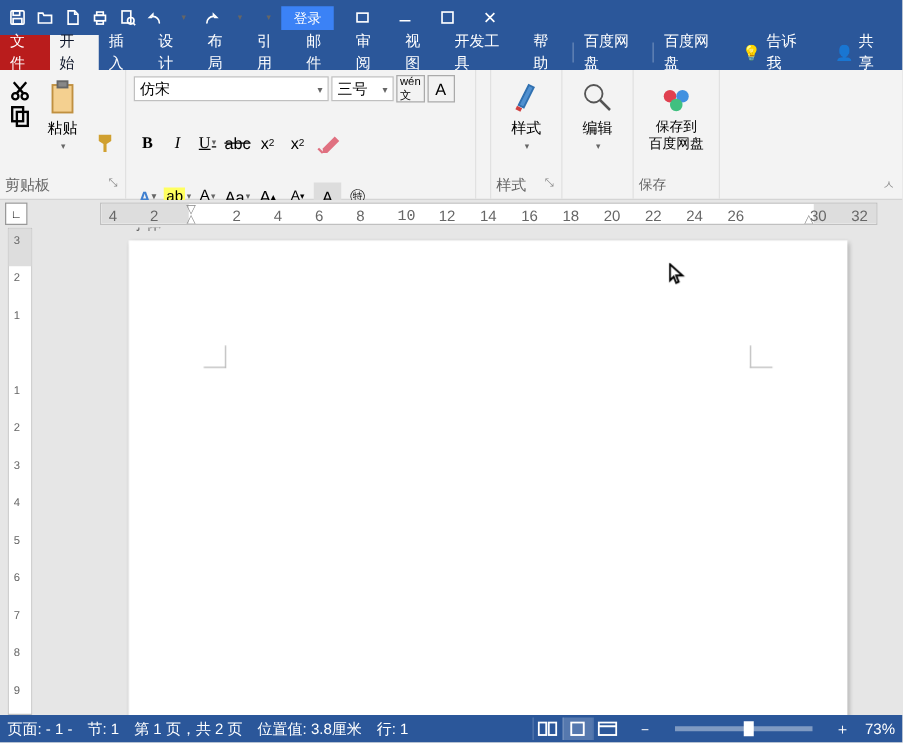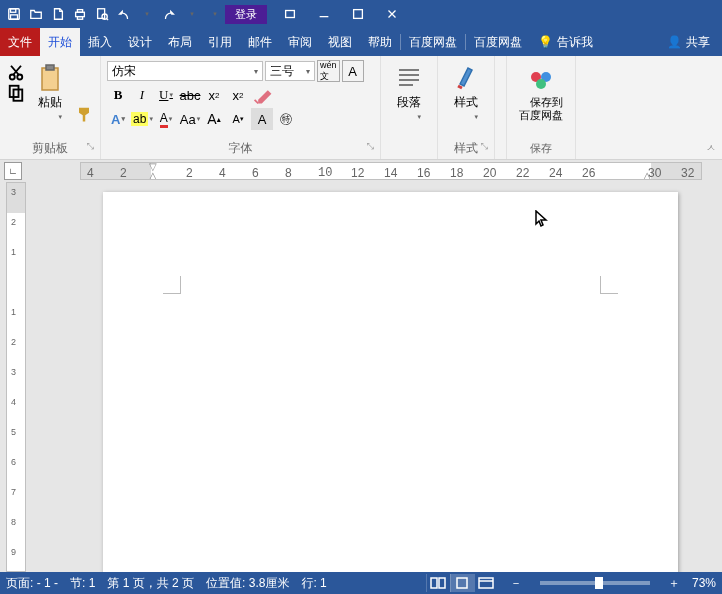--- a/index.html
+++ b/index.html
@@ -2,41 +2,41 @@
 <html><head>
 <meta charset="utf-8">
 <style>
 *{box-sizing:border-box;margin:0;padding:0;font-family:"Microsoft YaHei",SimSun,sans-serif;font-size:12px;user-select:none}
 body{background:#e6e6e6;width:722px;height:594px;overflow:hidden;display:flex;flex-direction:column}
 .titlebar{background:#2b579a;height:28px;display:flex;align-items:center;color:#fff;padding:0 4px}
 .titlebar .qat{display:flex;gap:2px;align-items:center}
 .tb-icon{width:20px;height:20px;display:flex;align-items:center;justify-content:center;cursor:default}
 .tb-icon svg{width:14px;height:14px}
 .title-text{flex:1;text-align:center;color:#c8d4e8;font-size:12px}
-.login-btn{background:#4c1d95;padding:2px 10px;color:#fff;font-size:11px;margin-right:6px}
+.login-btn{background:#3b82f6;padding:2px 10px;color:#fff;font-size:11px;margin-right:6px}
 .winctrl{display:flex;gap:0}
 .winctrl .tb-icon{width:34px;height:24px}
 .menubar{background:#2b579a;height:28px;display:flex;align-items:center;color:#fff}
 .menu-item{padding:0 8px;height:28px;display:flex;align-items:center;font-size:12px;cursor:default}
 .menu-item.file{background:#b91c1c}
-.menu-item.active{background:#f3f3f3;color:#1d4ed8}
+.menu-item.active{background:#f3f3f3;color:#0f172a}
 .menu-divider{width:1px;height:16px;background:rgba(255,255,255,.3)}
 .menu-item .bulb{margin-right:4px}
 .share{margin-left:auto;padding:0 12px;display:flex;align-items:center;gap:4px}
 .ribbon{background:#f3f3f3;height:104px;display:flex;border-bottom:1px solid #d4d4d4;position:relative}
 .ribbon-group{display:flex;flex-direction:column;border-right:1px solid #e1e1e1;padding:2px 4px}
 .group-body{flex:1;display:flex;align-items:flex-start;gap:2px;padding:2px}
-.group-label{text-align:center;font-size:11px;color:#666;height:18px;line-height:18px;position:relative}
+.group-label{text-align:left;font-size:11px;color:#666;height:18px;line-height:18px;position:relative}
 .group-label .launcher{position:absolute;right:2px;bottom:2px;font-size:9px;color:#888}
 .big-btn{display:flex;flex-direction:column;align-items:center;justify-content:center;padding:2px 6px;gap:2px;cursor:default}
 .big-btn .ic{width:32px;height:32px;display:flex;align-items:center;justify-content:center}
-.big-btn .lbl{font-size:11px;text-align:right;line-height:13px}
+.big-btn .lbl{font-size:11px;text-align:center;line-height:13px}
 .clip-col{display:flex;flex-direction:column;gap:0;padding-top:2px}
 .small-btn{width:20px;height:20px;display:flex;align-items:center;justify-content:center;cursor:default}
-.font-rows{display:flex;flex-direction:column;gap:1px}
+.font-rows{display:flex;flex-direction:column;gap:20px}
 .font-row{display:flex;align-items:center;gap:2px}
 .combo{border:1px solid #c0c0c0;background:#fff;height:20px;display:flex;align-items:center;padding:0 4px;font-size:11px;justify-content:space-between}
 .combo .arr{font-size:8px;color:#666;margin-left:4px}
 .sbtn{min-width:22px;height:22px;display:flex;align-items:center;justify-content:center;cursor:default;font-size:13px}
 .sbtn.bold{font-weight:bold;font-family:'Times New Roman'}
 .sbtn.italic{font-style:italic;font-family:'Times New Roman'}
 .sbtn.under{text-decoration:underline;font-family:'Times New Roman'}
 .sbtn.strike{text-decoration:line-through}
 .dd{font-size:7px;margin-left:1px;color:#666}
 .eraser{width:24px;height:24px}
@@ -147,20 +147,21 @@
 <div class="menubar">
   <div class="menu-item file">文件</div>
   <div class="menu-item active">开始</div>
   <div class="menu-item">插入</div>
   <div class="menu-item">设计</div>
   <div class="menu-item">布局</div>
   <div class="menu-item">引用</div>
   <div class="menu-item">邮件</div>
   <div class="menu-item">审阅</div>
   <div class="menu-item">视图</div>
+  <div class="menu-item">开发工具</div>
   <div class="menu-item">帮助</div>
   <div class="menu-divider"></div>
   <div class="menu-item">百度网盘</div>
   <div class="menu-divider"></div>
   <div class="menu-item">百度网盘</div>
   <div class="menu-item">
       <span class="bulb">💡</span>
       <span>告诉我</span>
     </div>
   <div class="share">
@@ -252,49 +253,50 @@
         <span class="sbtn" style="font-size:11px">A<sup style="font-size:7px">▾</sup></span>
         <span class="sbtn" style="background:#ddd;padding:0 3px">A</span>
         <span class="sbtn">㊕</span>
       </div>
     </div>
       </div>
     <div class="group-label"><span>字体</span><span class="launcher">⤡</span></div>
   </div>
 
   <div class="ribbon-group">
-    <div class="group-body">
-      <div class="big-btn">
-        <span class="ic">
-            <svg viewBox="0 0 32 32">
-              <path d="M6 8h20M6 13h20M6 18h20M6 23h14" stroke="#555"></path>
-            </svg>
-          </span>
-        <span class="lbl"><span>段落</span><br><span class="dd">▾</span></span>
-      </div>
-    </div>
     <div class="group-label">&nbsp;</div>
   </div>
 
   <div class="ribbon-group">
     <div class="group-body">
       <div class="big-btn">
         <span class="ic">
             <svg viewBox="0 0 32 32">
               <path d="M10 22L18 6l4 2-8 16z" fill="#5090d0" stroke="#3070b0"></path>
               <path d="M8 24l4 2" stroke="#d04040" stroke-width="3"></path>
             </svg>
           </span>
         <span class="lbl"><span>样式</span><br><span class="dd">▾</span></span>
       </div>
     </div>
     <div class="group-label"><span>样式</span><span class="launcher">⤡</span></div>
   </div>
 
   <div class="ribbon-group">
+    <div class="group-body">
+      <div class="big-btn">
+        <span class="ic">
+            <svg viewBox="0 0 32 32">
+              <circle cx="13" cy="13" r="7" stroke="#555"></circle>
+              <path d="M18 18l8 8" stroke="#555" stroke-width="2"></path>
+            </svg>
+          </span>
+        <span class="lbl"><span>编辑</span><br><span class="dd">▾</span></span>
+      </div>
+    </div>
     <div class="group-label">&nbsp;</div>
   </div>
 
   <div class="ribbon-group">
     <div class="group-body">
       <div class="big-btn">
         <span class="ic">
             <svg viewBox="0 0 32 32">
               <circle cx="11" cy="15" r="5" fill="#e04050" stroke="none"></circle>
               <circle cx="21" cy="15" r="5" fill="#4090e0" stroke="none"></circle>

